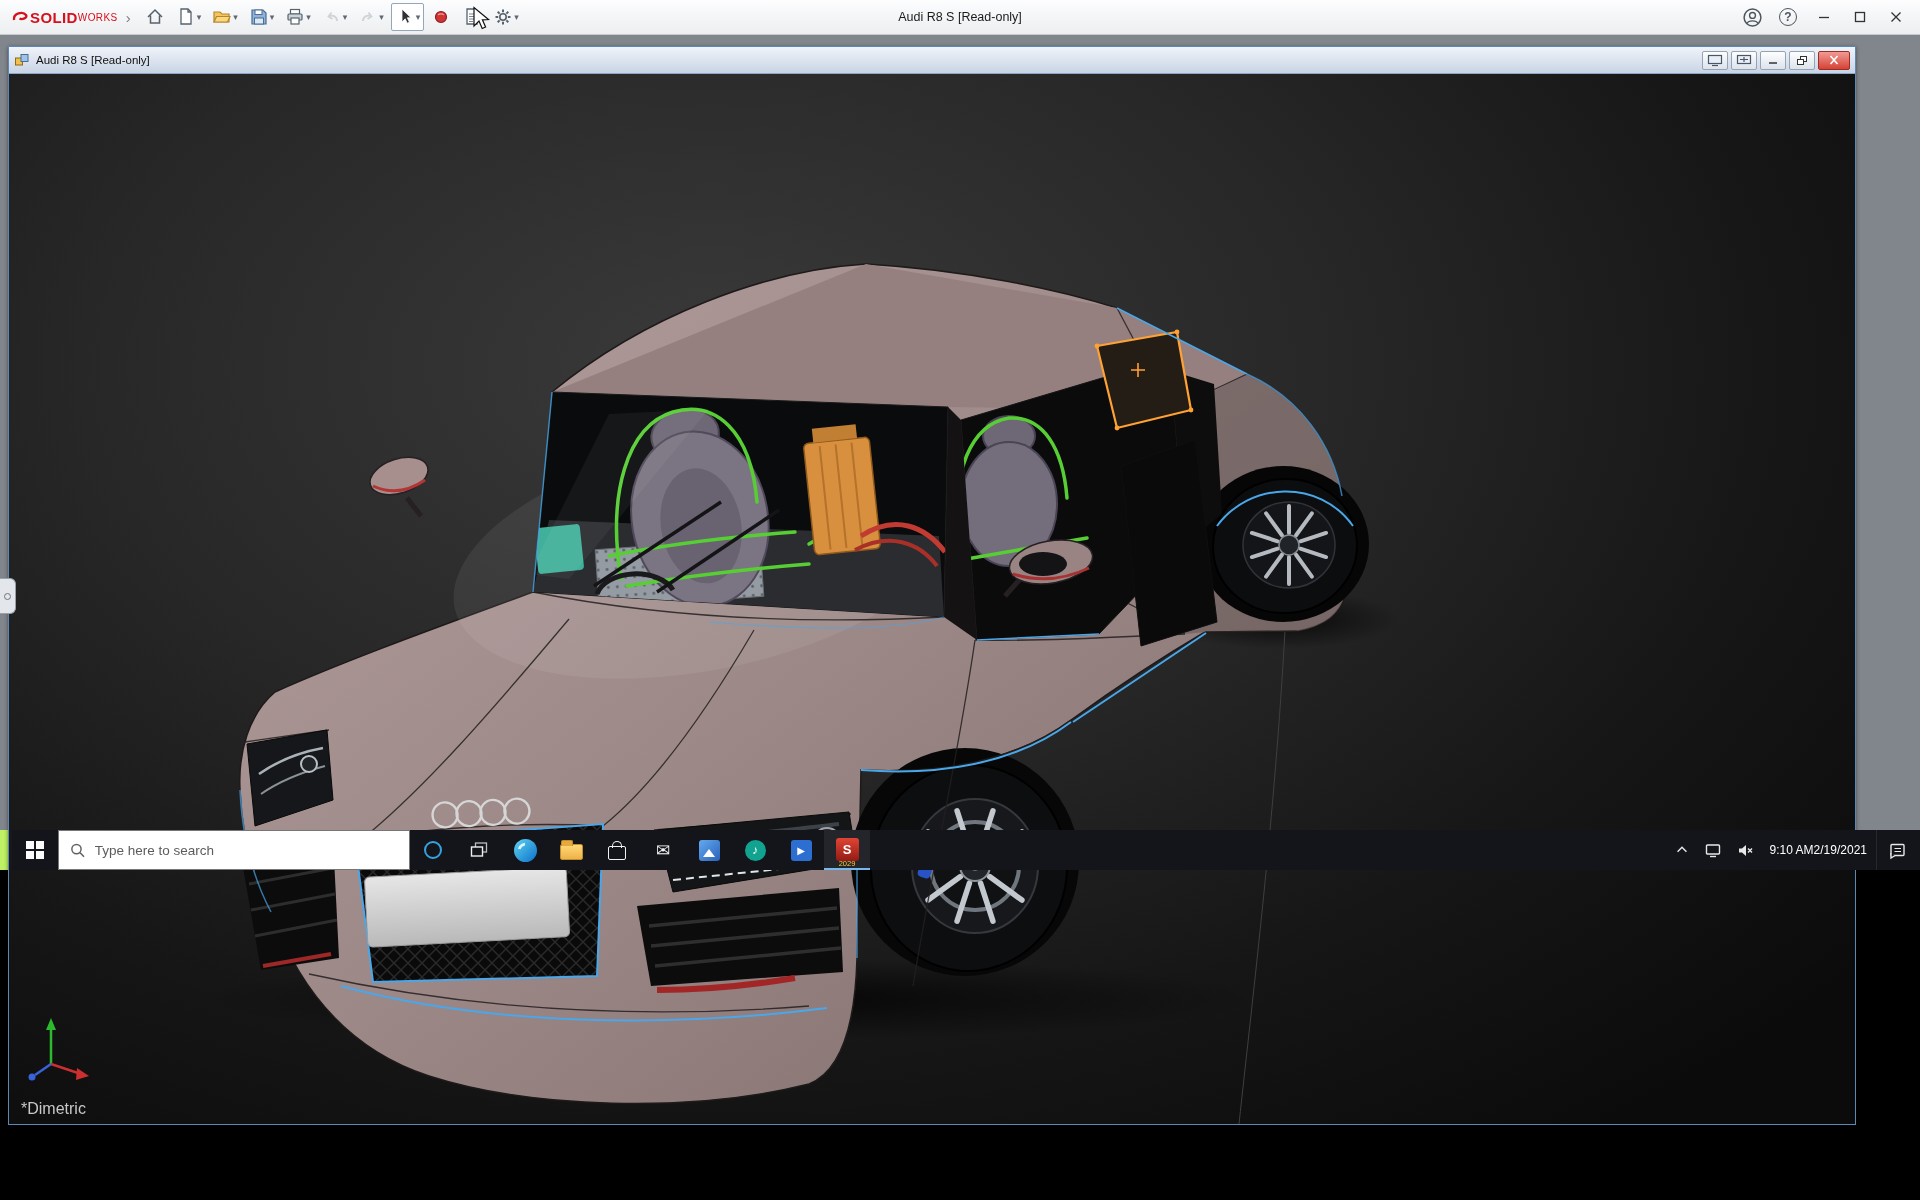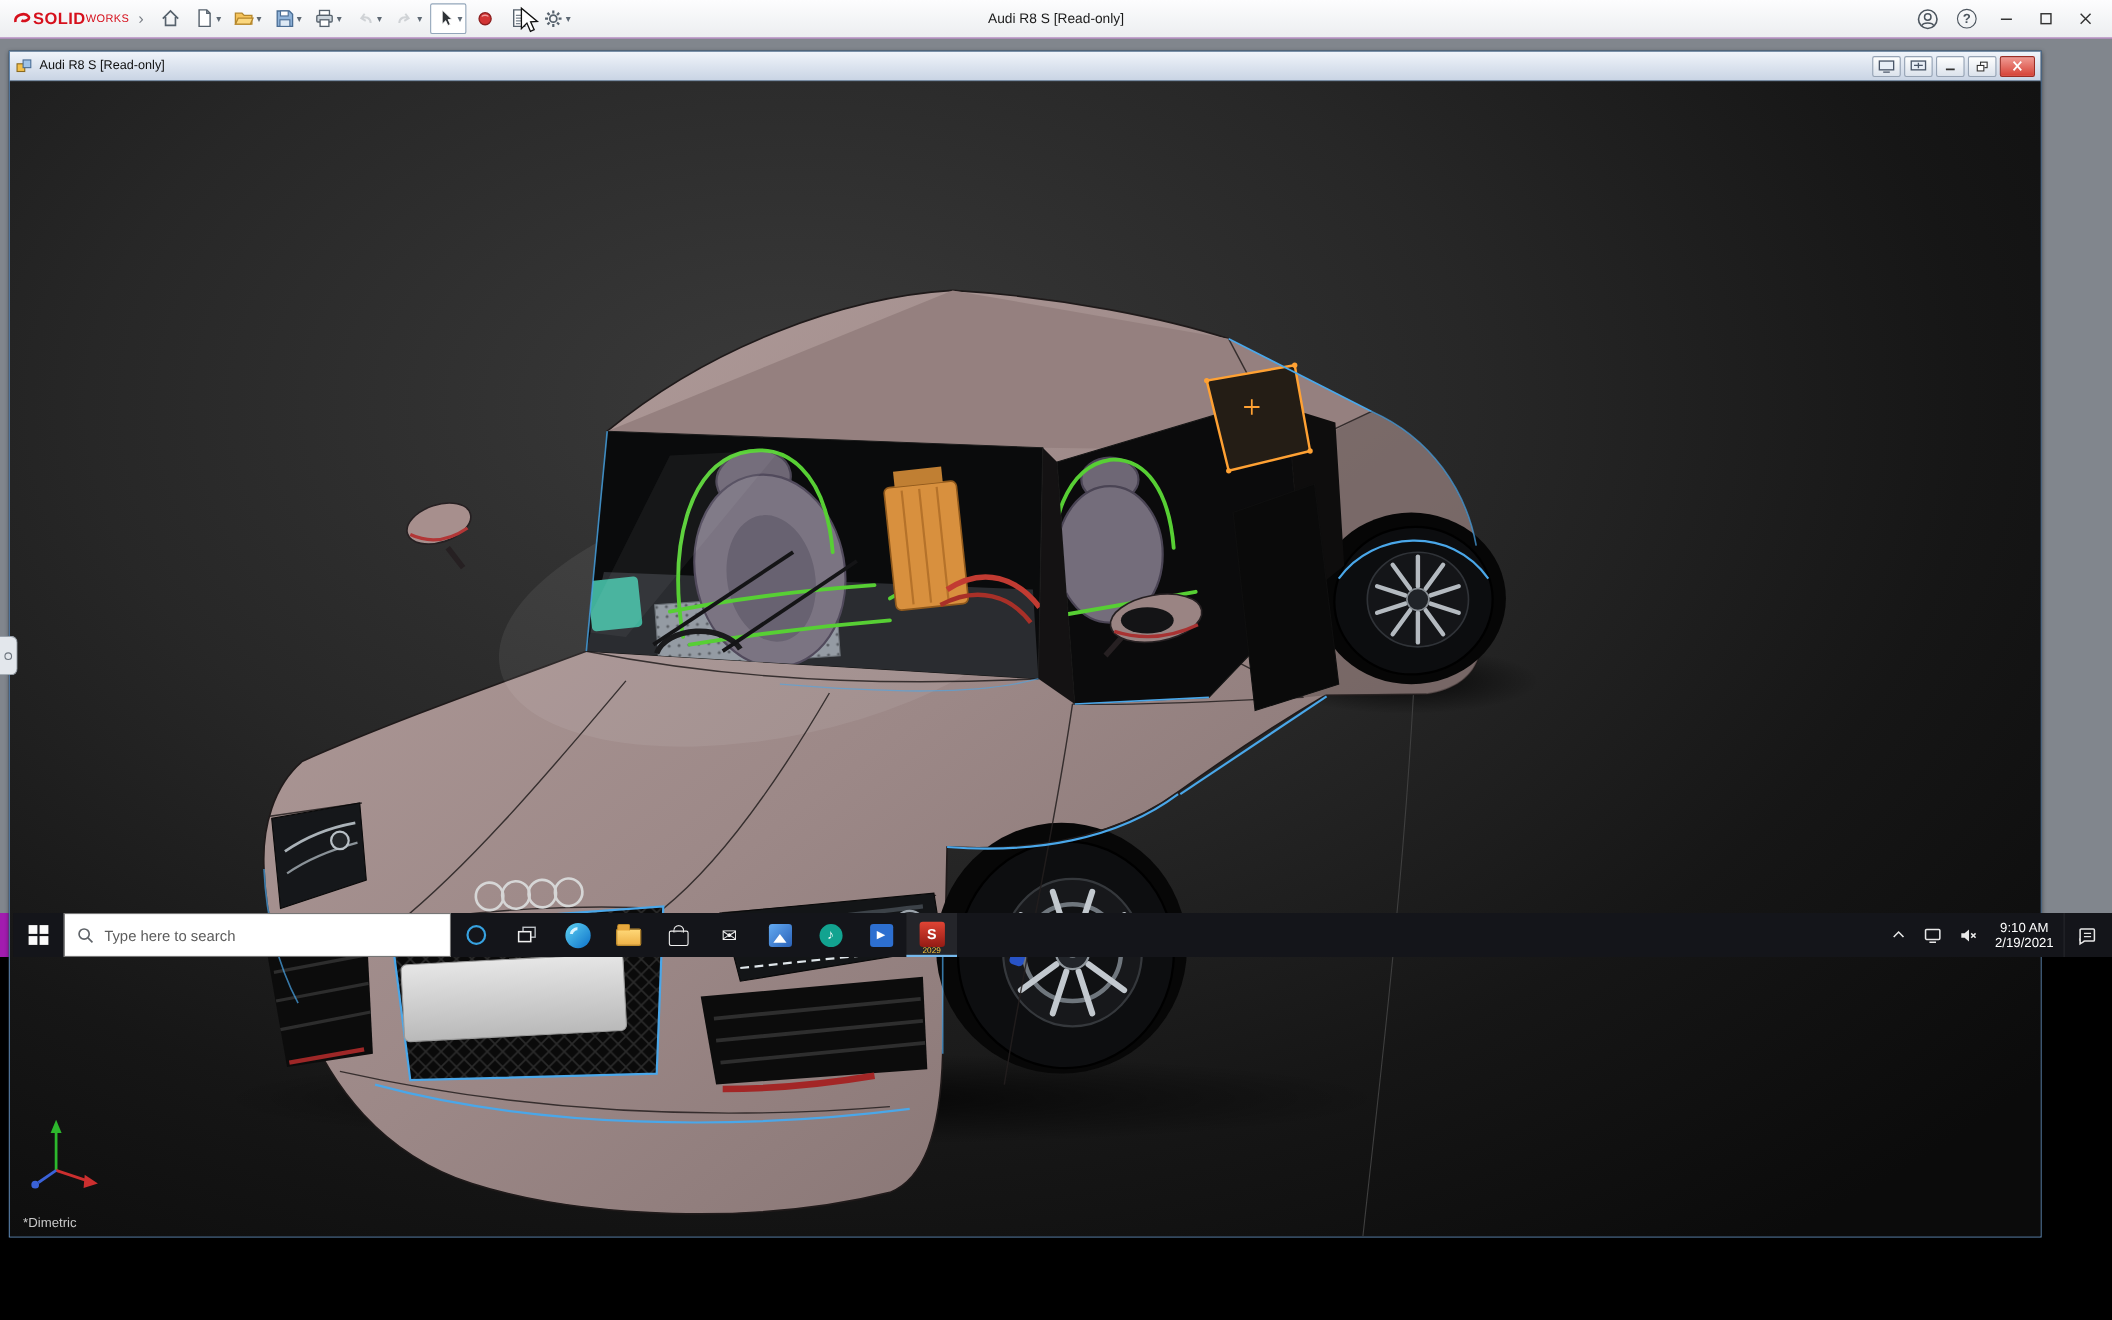--- a/index.html
+++ b/index.html
@@ -1,18 +1,18 @@
 <!DOCTYPE html>
 <html><head>
 <meta charset="utf-8">
 <style>
   *{margin:0;padding:0;box-sizing:border-box}
   html,body{width:1920px;height:1200px;overflow:hidden;background:#000;
     font-family:"Liberation Sans",sans-serif;}
-  .screen{position:relative;width:1920px;height:870px;background:#a21caf}
+  .screen{position:relative;width:1920px;height:870px;background:#bef264}
 
   
   .app-titlebar{position:absolute;top:0;left:0;right:0;height:35px;
     background:linear-gradient(#fdfdfe,#eceef0);border-bottom:1px solid #c6cad0;
     display:flex;align-items:center;padding:0 6px;z-index:40}
   .brand{display:flex;align-items:center;margin-left:4px}
   .brand-bold{color:#d6101c;font-weight:bold;font-size:15px;letter-spacing:.4px}
   .brand-light{color:#d6101c;font-size:10px;letter-spacing:.4px}
   .flyout{color:#7a7f86;font-size:15px;margin:0 10px 0 8px}
   .qat{display:flex;align-items:center;gap:3px}
@@ -44,21 +44,21 @@
   .doc-btn.close{width:32px;background:linear-gradient(#f09a93,#d64236);border-color:#9c2d24}
   .restore-glyph{width:10px;height:9px;position:relative}
   .restore-glyph i{position:absolute;display:block;border:1px solid #333;background:#fff}
   .restore-glyph i:nth-child(1){width:7px;height:6px;right:0;top:0}
   .restore-glyph i:nth-child(2){width:7px;height:6px;left:0;bottom:0}
 
   
   .viewport{position:absolute;top:27px;left:0;right:0;bottom:0;
     background:radial-gradient(ellipse 1500px 950px at 38% 28%, #3a3a3a 0%, #272727 42%, #161616 72%, #0b0b0b 100%)}
   .scene{position:absolute;inset:0;width:100%;height:100%}
-  .view-label{position:absolute;left:12px;bottom:6px;font-size:12px;color:#c8c8c8}
+  .view-label{position:absolute;left:12px;bottom:6px;font-size:16px;color:#c8c8c8}
 
   .pane-tab{position:absolute;left:0;top:578px;width:16px;height:36px;z-index:45;
     background:#e3e7ec;border:1px solid #98a0a9;border-left:none;border-radius:0 6px 6px 0;
     display:flex;align-items:center;justify-content:center}
   .pane-tab i{width:7px;height:7px;border:1.5px solid #6d757e;border-radius:50%}
 
   
   .taskbar{position:absolute;left:12px;right:0;bottom:0;height:40px;background:#14151a;
     display:flex;align-items:stretch;z-index:50}
   .tb-btn{width:46px;display:flex;align-items:center;justify-content:center;position:relative}
@@ -90,21 +90,21 @@
     align-items:center;justify-content:center;color:#fff;font-size:12px}
   .icon-movies{width:21px;height:21px;border-radius:3px;background:#2d6fd0;display:flex;
     align-items:center;justify-content:center;color:#fff;font-size:10px}
   .tb-btn.active-app{background:rgba(255,255,255,.07);border-bottom:2px solid #76b9ed}
   .icon-sw{width:23px;height:23px;border-radius:3px;background:linear-gradient(#e04434,#931b14);
     display:flex;align-items:center;justify-content:center;color:#fff;font-weight:bold;font-size:13px}
   .sw-badge{position:absolute;bottom:0;left:0;right:0;text-align:center;font-size:7.5px;
     color:#ffc83d;line-height:8px}
   .tray{margin-left:auto;display:flex;align-items:center;padding-right:2px}
   .tray-btn{height:40px;display:flex;align-items:center;justify-content:center;padding:0 7px}
-  .clock{display:flex;flex-direction:column;align-items:center;
+  .clock{display:flex;align-items:center;
     color:#fff;font-size:12px;line-height:14.5px;padding:0 9px;text-align:center}
   .action-center{width:42px;border-left:1px solid rgba(255,255,255,.08)}
 </style>
 </head>
 <body>
 
 <div class="screen">
 
   <div class="app-titlebar">
     <div class="brand">

